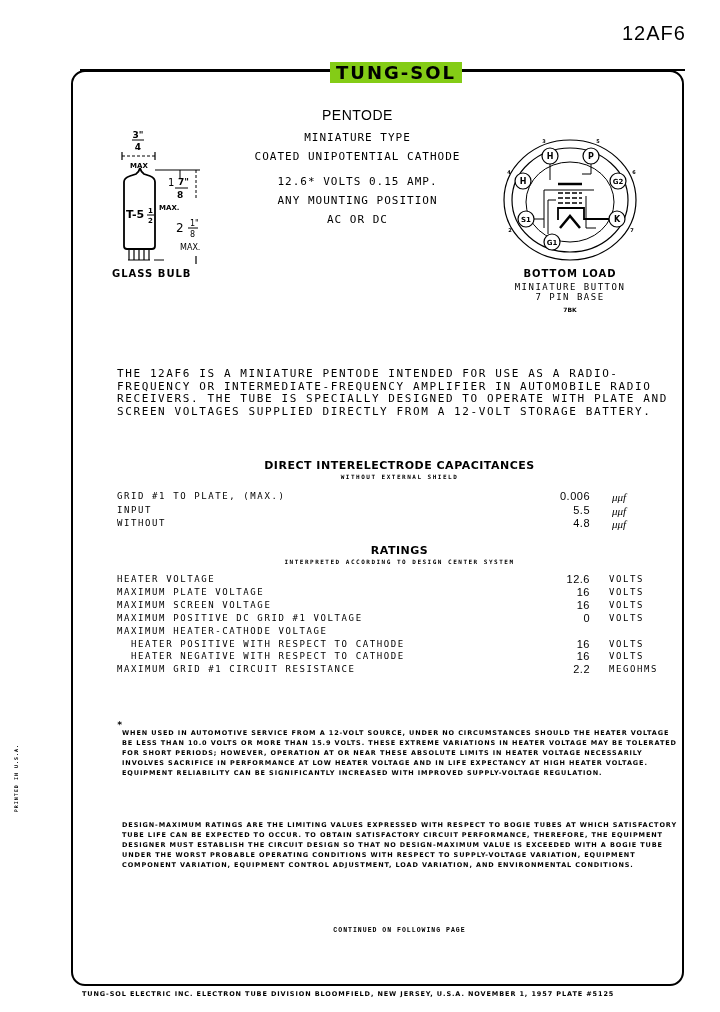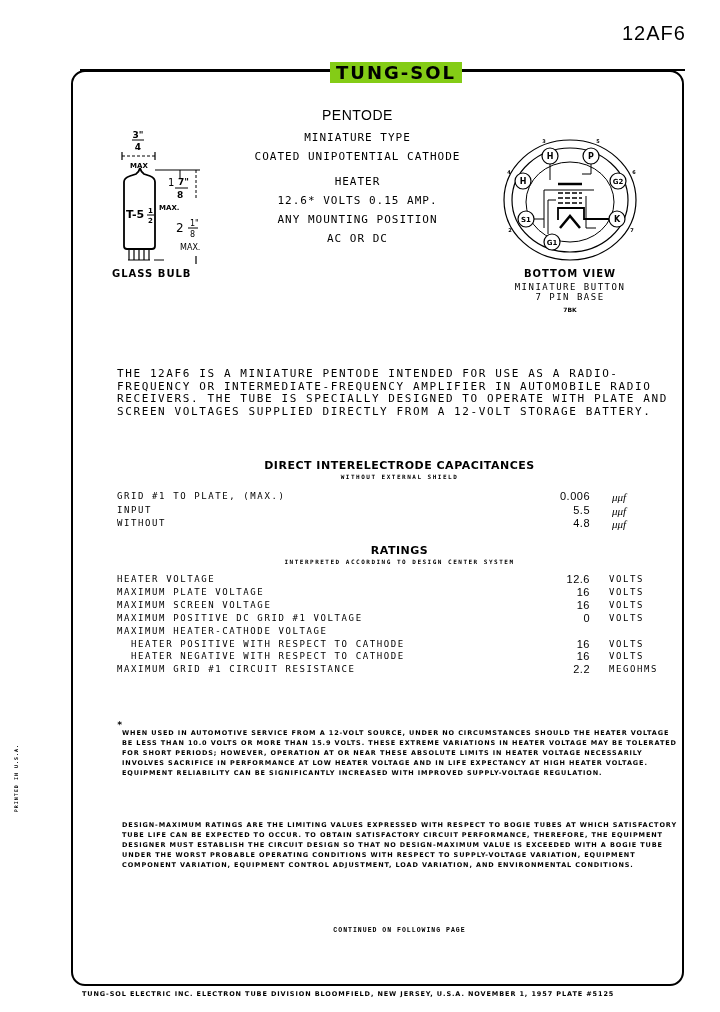--- a/index.html
+++ b/index.html
@@ -77,21 +77,20 @@
     <text x="72" y="122" font-size="8" font-family="DejaVu Sans, sans-serif">MAX.</text>
     <line x1="88" y1="128" x2="88" y2="136" stroke="#000" stroke-width="1.2"></line>
   </svg>
   <div class="caption-bold" style="position:absolute;left:4px;top:140px;">GLASS BULB</div>
 </div>
 
 <div class="abs center-col" style="top:107px;">
   <div class="title">PENTODE</div>
   <div>MINIATURE TYPE</div>
   <div style="margin-bottom:12px;">COATED UNIPOTENTIAL CATHODE</div>
-  <div>HEATER</div>
   <div>12.6* VOLTS   0.15 AMP.</div>
   <div>ANY MOUNTING POSITION</div>
   <div style="margin-bottom:12px;">AC OR DC</div>
 </div>
 
 <div class="abs" style="left:500px;top:136px;width:140px;height:185px;">
   <svg width="140" height="130" viewBox="0 0 140 130" font-family="DejaVu Sans, sans-serif">
     <ellipse cx="70" cy="64" rx="66" ry="60" fill="none" stroke="#000" stroke-width="1.2"></ellipse>
     <ellipse cx="70" cy="64" rx="58" ry="52" fill="none" stroke="#000" stroke-width="1.2"></ellipse>
     <ellipse cx="70" cy="66" rx="44" ry="40" fill="none" stroke="#000" stroke-width="1"></ellipse>
@@ -133,21 +132,21 @@
     <path d="M58 84 L58 72 L84 72 L84 83 L109 83" fill="none" stroke="#000" stroke-width="1.8"></path>
     <path d="M60 92 L70 80 L80 92" fill="none" stroke="#000" stroke-width="2.5"></path>
     <line x1="44" y1="54" x2="44" y2="92" stroke="#000" stroke-width="1"></line>
     <line x1="44" y1="54" x2="94" y2="54" stroke="#000" stroke-width="1"></line>
     <line x1="48" y1="64" x2="48" y2="98" stroke="#000" stroke-width="1"></line>
     <line x1="48" y1="64" x2="56" y2="64" stroke="#000" stroke-width="1"></line>
     <line x1="86" y1="60" x2="86" y2="92" stroke="#000" stroke-width="1"></line>
     <line x1="86" y1="92" x2="96" y2="92" stroke="#000" stroke-width="1"></line>
     <line x1="34" y1="83" x2="44" y2="83" stroke="#000" stroke-width="1"></line>
   </svg>
-  <div class="caption-bold" style="position:absolute;left:0;top:132px;width:140px;text-align:center;">BOTTOM VIEW</div>
+  <div class="caption-bold" style="position:absolute;left:0;top:132px;width:140px;text-align:center;">BOTTOM LOAD</div>
   <div class="small-caps" style="position:absolute;left:0;top:146px;width:140px;">MINIATURE BUTTON</div>
   <div class="small-caps" style="position:absolute;left:0;top:156px;width:140px;">7 PIN BASE</div>
   <div style="position:absolute;left:0;top:170px;width:140px;text-align:center;font-size:6px;font-weight:bold;font-family:'DejaVu Sans',sans-serif;">7BK</div>
 </div>
 
 <div class="abs para" style="top:368px;">THE 12AF6 IS A MINIATURE PENTODE INTENDED FOR USE AS A RADIO-FREQUENCY OR INTERMEDIATE-FREQUENCY AMPLIFIER IN AUTOMOBILE RADIO RECEIVERS. THE TUBE IS SPECIALLY DESIGNED TO OPERATE WITH PLATE AND SCREEN VOLTAGES SUPPLIED DIRECTLY FROM A 12-VOLT STORAGE BATTERY.</div>
 
 <div class="abs sec-title" style="top:459px;">DIRECT INTERELECTRODE CAPACITANCES</div>
 <div class="abs sec-sub" style="top:473px;">WITHOUT EXTERNAL SHIELD</div>
 

